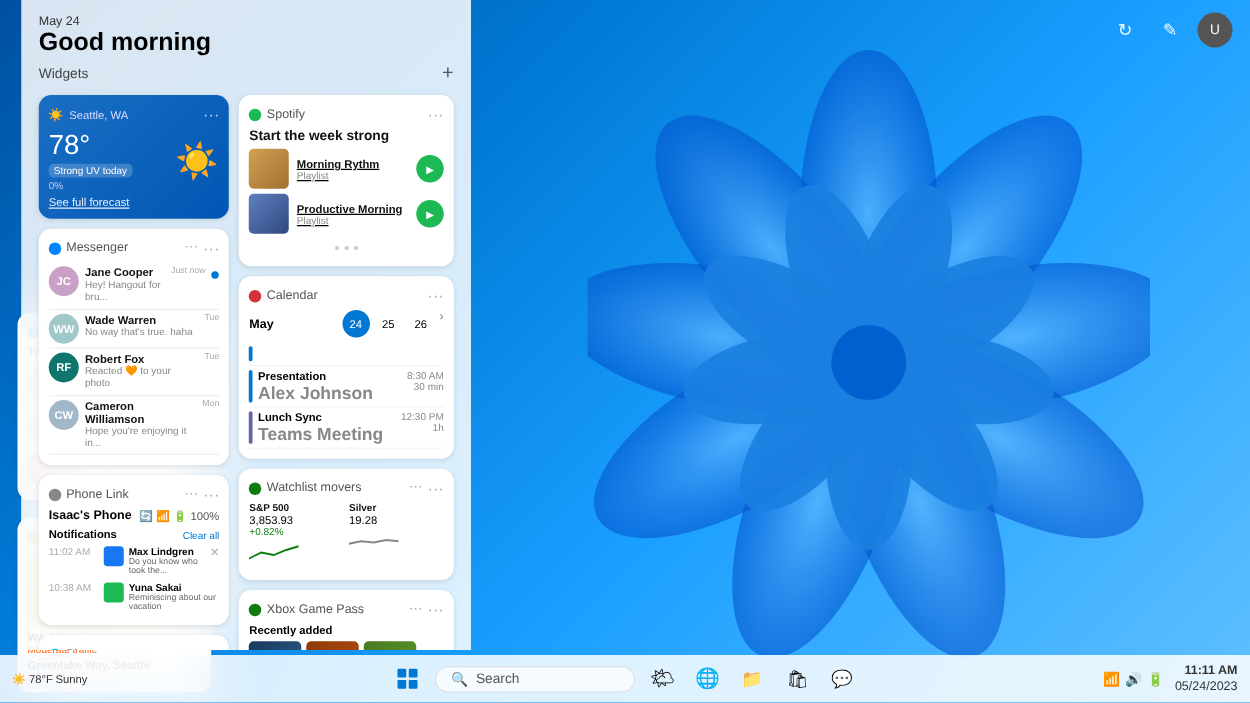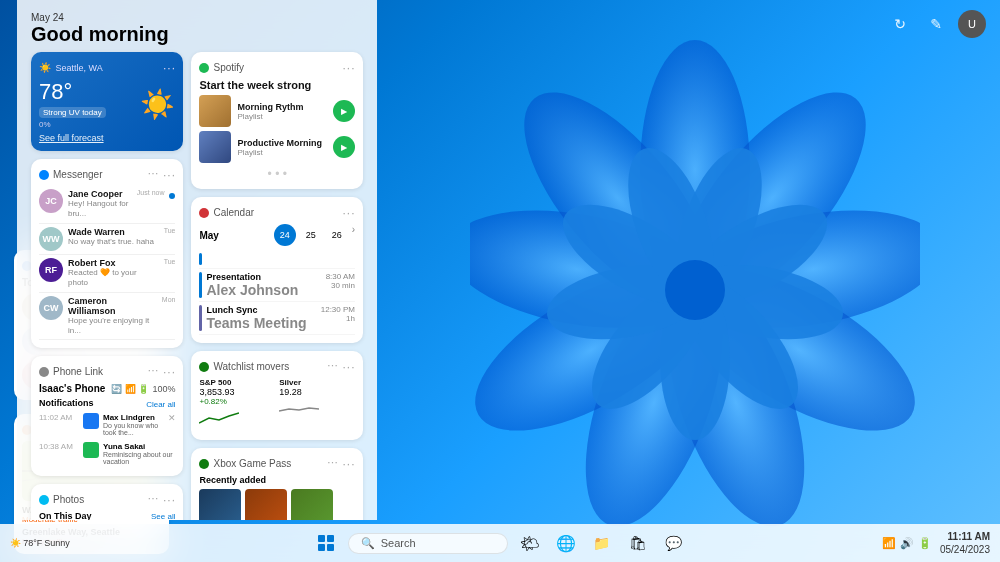--- a/index.html
+++ b/index.html
@@ -158,21 +158,21 @@
     }
 
     .track-thumb {
       width: 32px;
       height: 32px;
       border-radius: 4px;
       background: linear-gradient(135deg, #c8a050, #a06830);
       flex-shrink: 0;
     }
 
-    .track-info { flex: 1; }
+    .track-info { flex: 1; text-decoration: underline; }
     .track-name { font-size: 9px; font-weight: 600; color: #111; }
     .track-type { font-size: 8px; color: #888; }
 
     .play-btn {
       width: 22px;
       height: 22px;
       border-radius: 50%;
       background: #1db954;
       display: flex;
       align-items: center;
@@ -612,20 +612,24 @@
 <div class="top-header">
   <div class="header-icon-btn" title="Refresh">↻</div>
   <div class="header-icon-btn" title="Edit">✎</div>
   <div class="user-avatar">U</div>
 </div>
 
 <div class="widgets-panel">
   <div class="panel-header">
     <div class="panel-date">May 24</div>
     <div class="panel-greeting">Good morning</div>
+    <div class="panel-widgets-label">
+      <span>Widgets</span>
+      <span class="add-btn">+</span>
+    </div>
   </div>
 
   <div class="widget-grid">
 
     <div class="widget-col widget-col-left">
 
       <div class="widget weather-widget">
         <div class="widget-header">
           <div class="widget-title-row">
             <span>☀️</span>
@@ -667,21 +671,21 @@
           </div>
           <div class="msg-item">
             <div class="msg-avatar" style="background:#a0c8c8;">WW</div>
             <div class="msg-content">
               <div class="msg-name">Wade Warren</div>
               <div class="msg-preview">No way that's true. haha</div>
             </div>
             <div class="msg-time">Tue</div>
           </div>
           <div class="msg-item">
-            <div class="msg-avatar" style="background:#4c1d95;">RF</div>
+            <div class="msg-avatar" style="background:#0f766e;">RF</div>
             <div class="msg-content">
               <div class="msg-name">Robert Fox</div>
               <div class="msg-preview">Reacted 🧡 to your photo</div>
             </div>
             <div class="msg-time">Tue</div>
           </div>
           <div class="msg-item">
             <div class="msg-avatar" style="background:#a0b8c8;">CW</div>
             <div class="msg-content">
               <div class="msg-name">Cameron Williamson</div>

